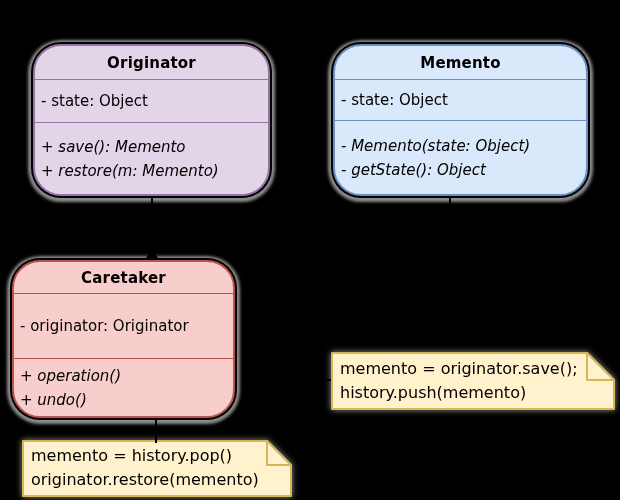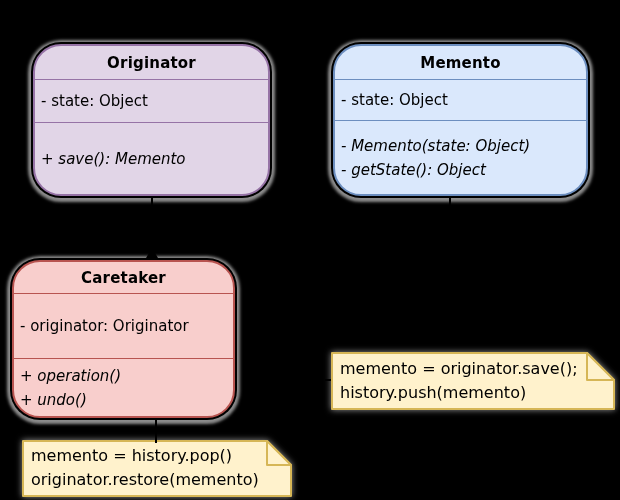--- a/index.html
+++ b/index.html
@@ -76,20 +76,21 @@
 </head>
 <body style="background: rgb(0, 0, 0);">
 
 <div class="uml-class" id="class-originator" style="--fill: #e1d5e7; --stroke: #9673a6;">
   <div class="uml-title">Originator</div>
   <div class="uml-sec sec-attrs">
     <div class="uml-line">- state: Object</div>
   </div>
   <div class="uml-sec sec-methods">
     <div class="uml-line">+ save(): Memento</div>
+    <div class="uml-line">+ restore(m: Memento)</div>
   </div>
 </div>
 
 <div class="uml-class" id="class-memento" style="--fill: #dae8fc; --stroke: #6c8ebf;">
   <div class="uml-title">Memento</div>
   <div class="uml-sec sec-attrs">
     <div class="uml-line">- state: Object</div>
   </div>
   <div class="uml-sec sec-methods">
     <div class="uml-line">- Memento(state: Object)</div>

